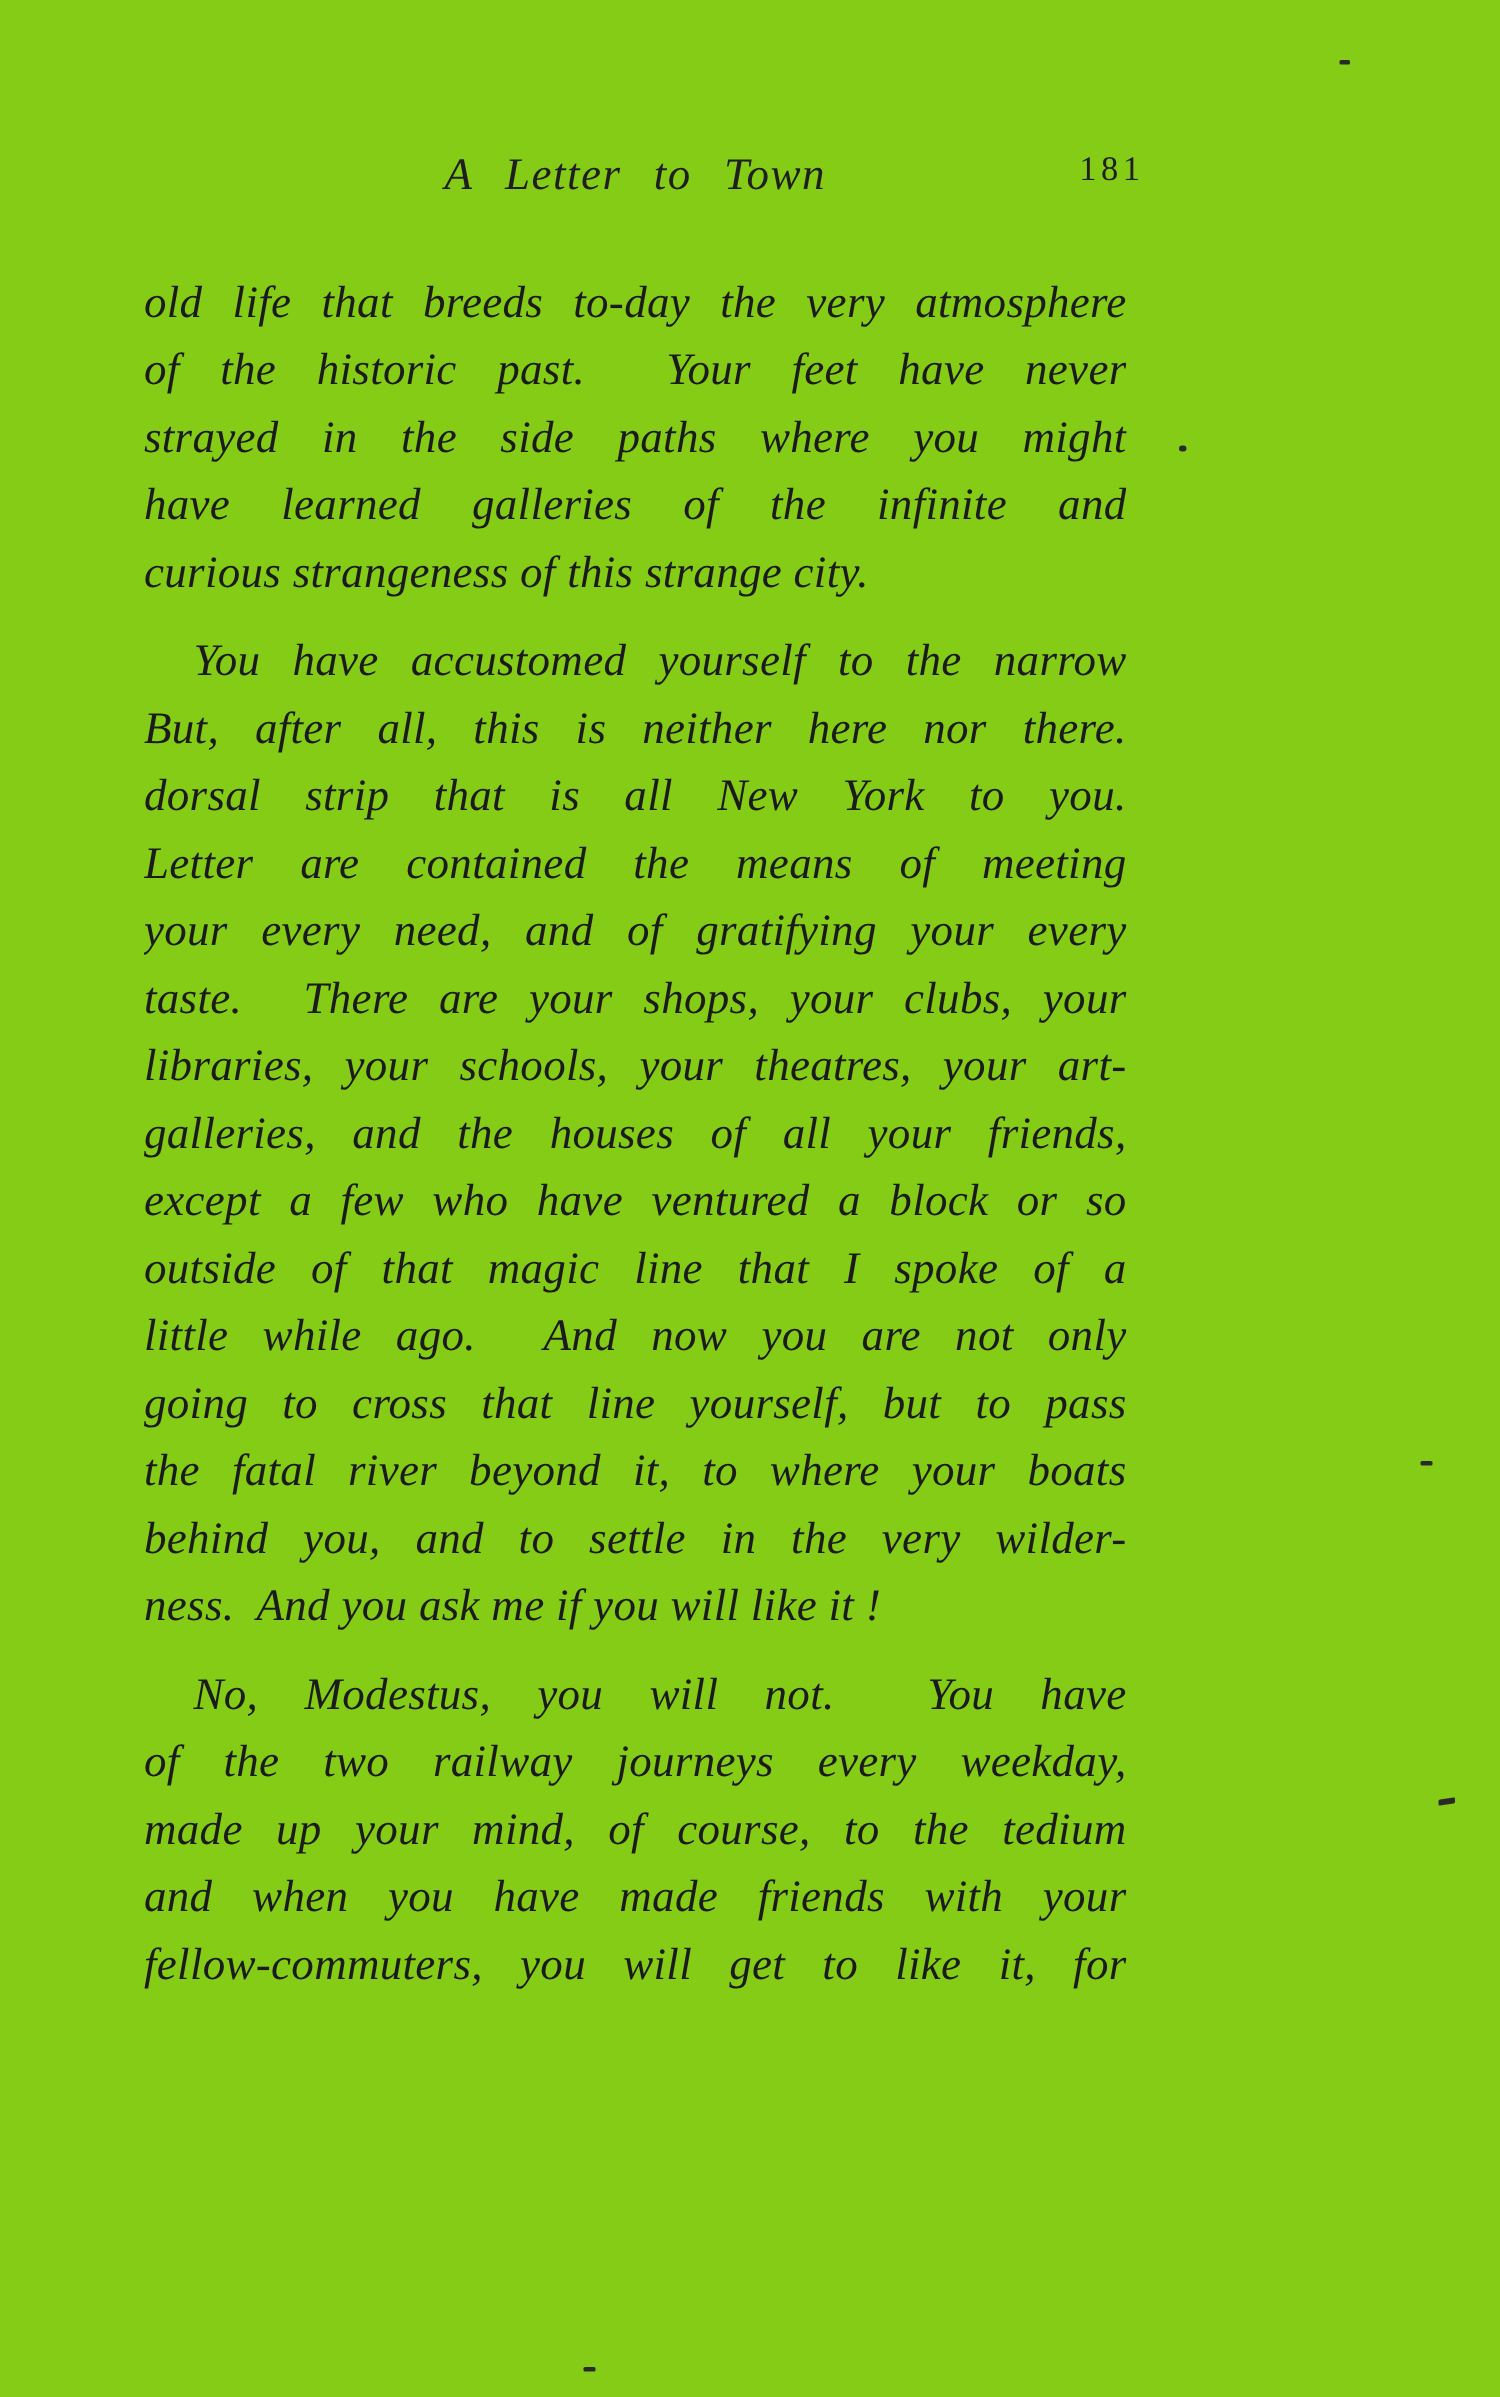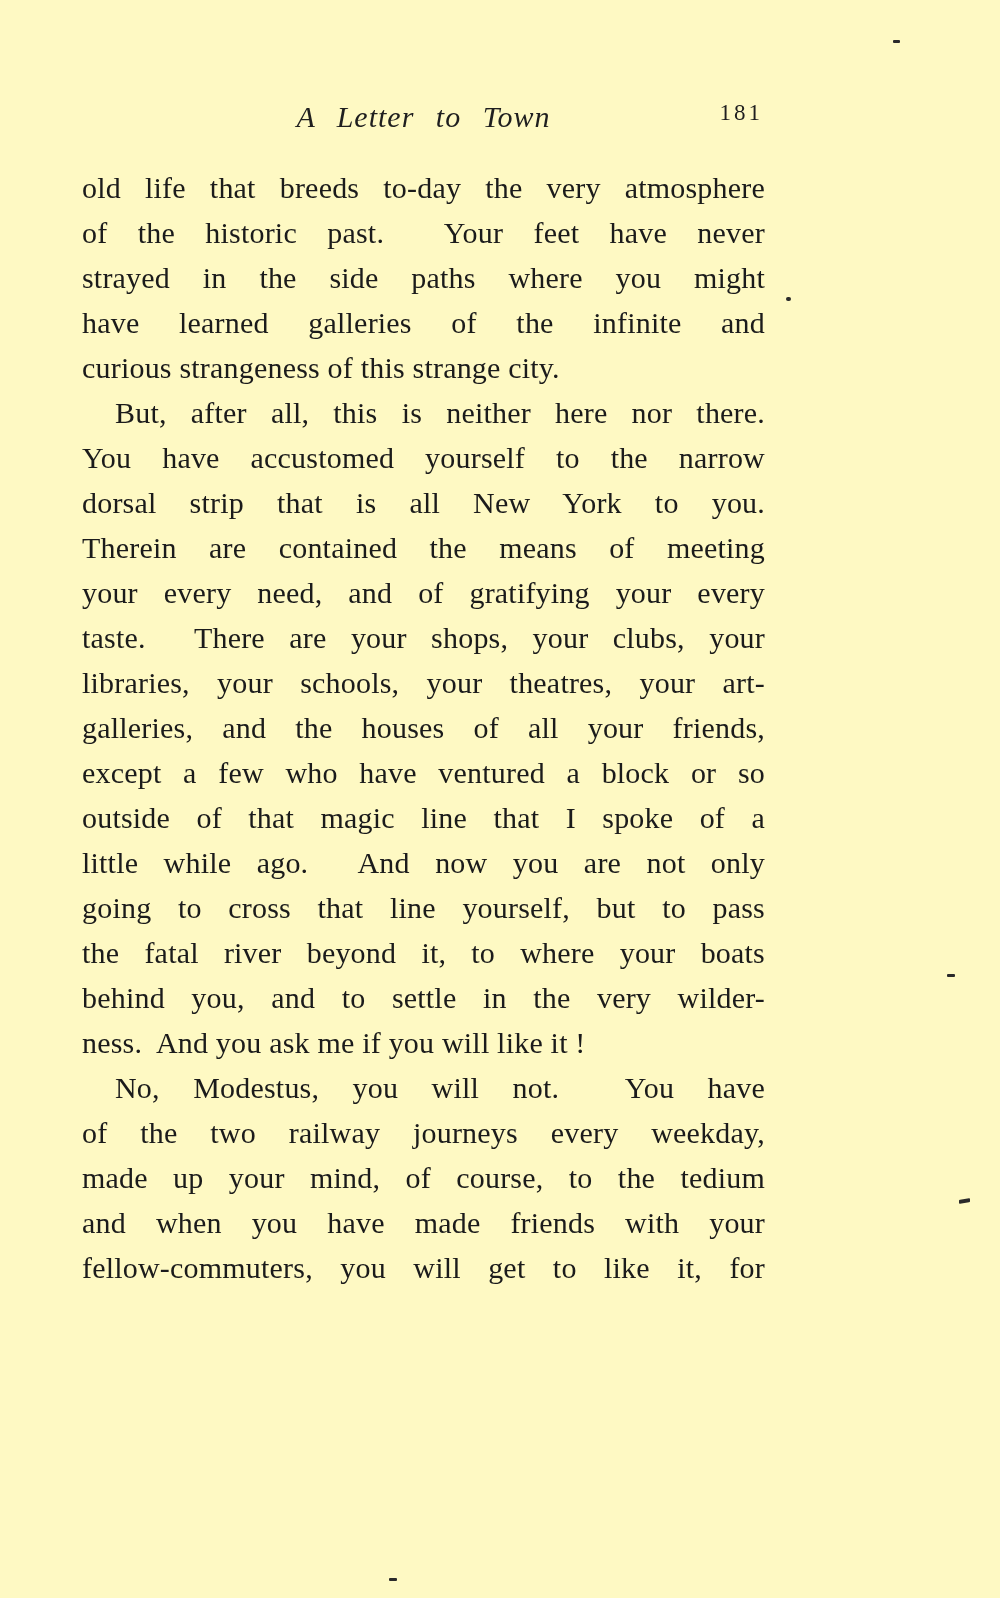--- a/index.html
+++ b/index.html
@@ -4,21 +4,21 @@
 <style>
   html, body {
     margin: 0;
     padding: 0;
     background: #ffffff;
   }
   .page {
     position: relative;
     width: 1000px;
     height: 1598px;
-    background: #fef9c3;
+    background: #84cc16;
     overflow: hidden;
     font-family: "Liberation Serif", "DejaVu Serif", serif;
     color: #1b1b1b;
   }
   
   .running-header {
     position: absolute;
     left: 82px;
     top: 100px;
     width: 683px;
@@ -43,21 +43,21 @@
     font-feature-settings: "onum" 1;
     color: #1f1f1f;
   }
   
   .page-body {
     position: absolute;
     left: 82px;
     top: 165px;
     width: 683px;
   }
-  .para { margin: 0; }
+  .para { margin: 14px; font-style: italic; }
   .line {
     height: 45px;
     line-height: 45px;
     font-size: 30px;
     text-align: justify;
     text-align-last: justify;
     white-space: pre-wrap;
     overflow: hidden;
     letter-spacing: 0.2px;
   }
@@ -91,24 +91,24 @@
 
   <div class="page-body">
       <div class="para">
         <div class="line">old life that breeds to-day the very atmosphere</div>
         <div class="line">of the historic past.  Your feet have never</div>
         <div class="line">strayed in the side paths where you might</div>
         <div class="line">have learned galleries of the infinite and</div>
         <div class="line lastline">curious strangeness of this strange city.</div>
       </div>
       <div class="para indent">
+        <div class="line">You have accustomed yourself to the narrow</div>
         <div class="line">But, after all, this is neither here nor there.</div>
-        <div class="line">You have accustomed yourself to the narrow</div>
         <div class="line">dorsal strip that is all New York to you.</div>
-        <div class="line">Therein are contained the means of meeting</div>
+        <div class="line">Letter are contained the means of meeting</div>
         <div class="line">your every need, and of gratifying your every</div>
         <div class="line">taste.  There are your shops, your clubs, your</div>
         <div class="line">libraries, your schools, your theatres, your art-</div>
         <div class="line">galleries, and the houses of all your friends,</div>
         <div class="line">except a few who have ventured a block or so</div>
         <div class="line">outside of that magic line that I spoke of a</div>
         <div class="line">little while ago.  And now you are not only</div>
         <div class="line">going to cross that line yourself, but to pass</div>
         <div class="line">the fatal river beyond it, to where your boats</div>
         <div class="line">behind you, and to settle in the very wilder-</div>

